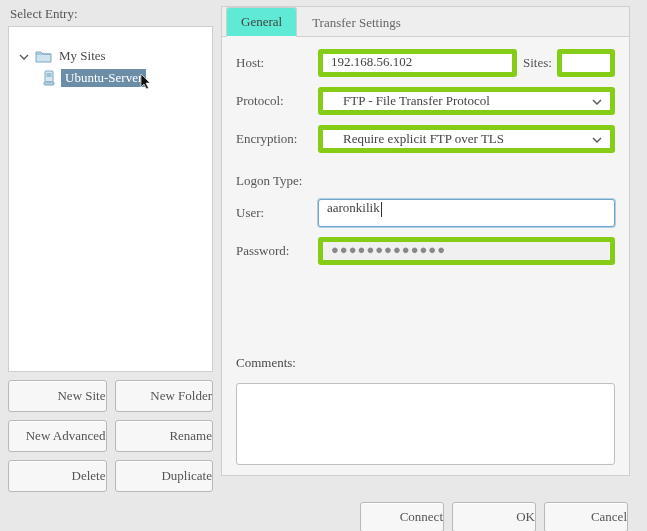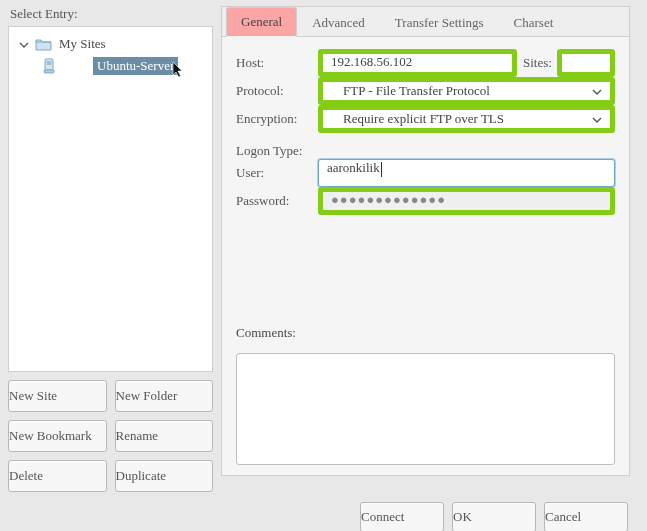--- a/index.html
+++ b/index.html
@@ -11,56 +11,55 @@
     color: #4a4a4a;
     background: #e8e8e8;
     overflow: hidden;
   }
   .window { width: 638px; height: 531px; padding: 6px 8px 8px 8px; font-family: Liberation Serif, serif; }
   .top-row { display: flex; gap: 8px; }
   .left-pane { width: 205px; display: flex; flex-direction: column; }
   .select-label { margin: 0 0 4px 2px; color: #555; }
   .tree {
     background: #fff; border: 1px solid #cfcfcf;
-    height: 346px; width: 205px; padding: 6px 4px;
+    height: 346px; width: 205px; padding: 18px 4px;
     overflow: hidden;
   }
   .tree-row { display: flex; align-items: center; height: 22px; }
   .tree-row .twisty {
     width: 12px; height: 12px; margin: 0 4px 0 6px;
     color: #555;
   }
   .folder-icon {
     width: 16px; height: 14px; margin-right: 4px;
     display: inline-block;
   }
   .folder-icon svg, .server-icon svg { display:block; }
   .tree-row .label { padding: 1px 4px; }
   .tree-children { margin-left: 30px; }
   .server-icon { width: 14px; height: 16px; margin-right: 4px; display:inline-block;}
   .tree-selected {
     background: #6b8ea6; color: #fff; border-radius: 0;
     padding: 1px 4px;
-    margin-left: 32px;
   }
   .cursor {
     position: relative; left: -6px; top: 6px;
   }
   .btn-grid {
     margin-top: 8px;
     display: grid;
     grid-template-columns: 1fr 1fr;
     grid-auto-rows: 32px;
     gap: 8px;
   }
   .btn {
     background: #f7f7f7;
     border: 1px solid #b8b8b8;
     border-radius: 3px;
-    display: flex; align-items: center; justify-content: flex-start;
+    display: flex; align-items: center; justify-content: flex-end;
     color: #555; font-size: 13px;
     cursor: pointer;
     box-shadow: inset 0 1px 0 #fff;
   }
   .right-pane {
     flex: 1;
     background: #f5f5f5;
     border: 1px solid #cfcfcf;
     display: flex; flex-direction: column;
     height: 470px;
@@ -77,29 +76,29 @@
     padding: 6px 14px 6px 14px;
     color: #666;
     cursor: pointer;
     border: 1px solid transparent;
     border-bottom: none;
     position: relative;
     top: 1px;
     font-size: 13px;
   }
   .tab.active {
-    background: #fca5a5;
+    background: #5eead4;
     border: 1px solid #cfcfcf;
     border-bottom: 1px solid #f5f5f5;
     border-radius: 3px 3px 0 0;
     color: #444;
     text-align: right;
   }
   .form-area { padding: 12px 14px 10px 14px; flex:1; display:flex; flex-direction:column; }
-  .row { display: flex; align-items: center; }
+  .row { display: flex; align-items: center; margin-bottom: 10px; }
   .row label.fld {
     width: 82px; color: #555; text-align: left;
   }
   .row label.fld.short { width: 34px; margin-left: 6px; }
   .txt, .sel {
     flex: 1; height: 28px;
     background: #fff; border: 5px solid #84cc16;
     border-radius: 3px;
     padding: 0 8px;
     font-size: 13px; color: #444;
@@ -175,40 +174,38 @@
         </div>
       </div>
       <div class="btn-grid">
         <div class="btn">
             <span>New Site</span>
           </div>
         <div class="btn">
             <span>New Folder</span>
           </div>
         <div class="btn">
-            <span>New Bookmark</span>
+            <span>New Advanced</span>
           </div>
         <div class="btn">
             <span>Rename</span>
           </div>
         <div class="btn">
             <span>Delete</span>
           </div>
         <div class="btn">
             <span>Duplicate</span>
           </div>
       </div>
     </div>
 
     <div class="right-pane">
       <div class="tabs">
         <div class="tab active"><span>General</span></div>
-        <div class="tab"><span>Advanced</span></div>
         <div class="tab"><span>Transfer Settings</span></div>
-        <div class="tab"><span>Charset</span></div>
       </div>
       <div class="form-area">
 
         <div class="row">
           <label class="fld">Host:</label>
           <div class="txt"><span>192.168.56.102</span></div>
           <label class="fld short">Sites:</label>
           <div class="txt port"><span></span></div>
         </div>
 

